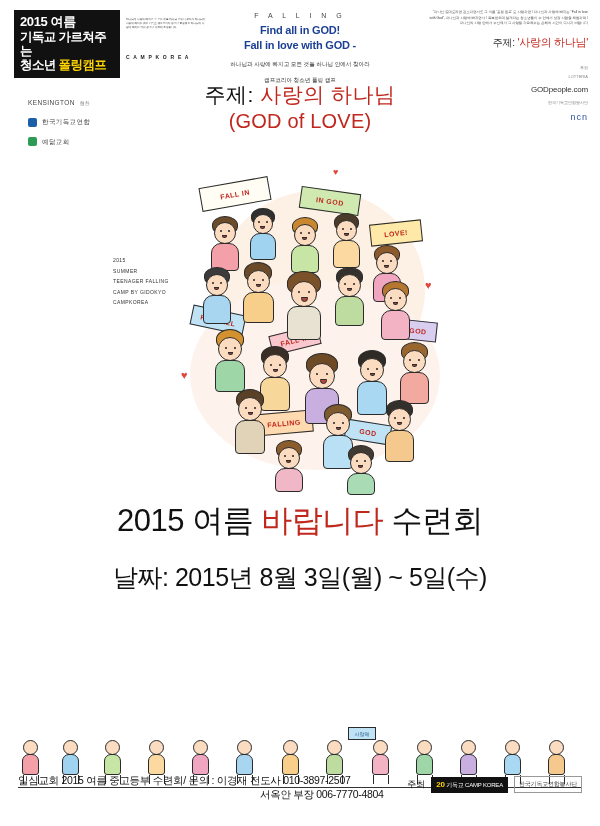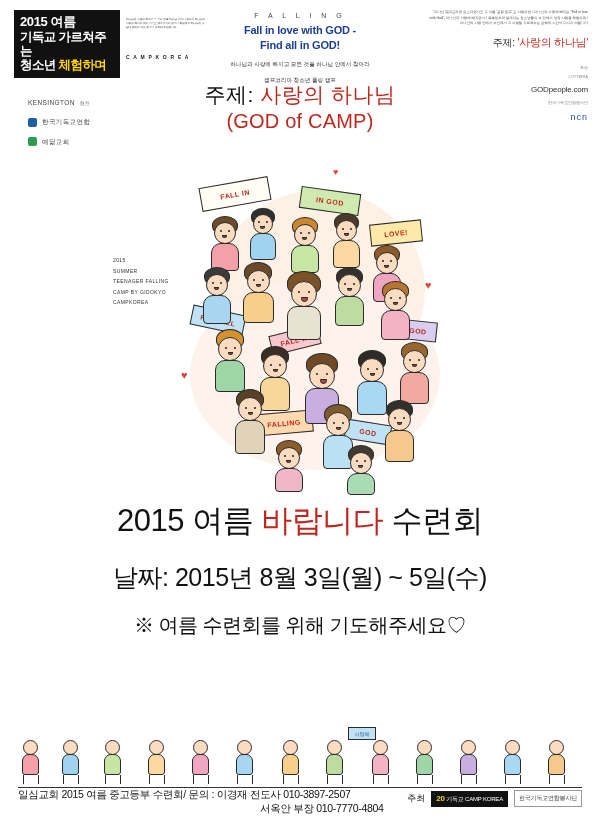--- a/index.html
+++ b/index.html
@@ -358,21 +358,21 @@
     position: absolute;
     left: 18px;
     right: 18px;
     bottom: 38px;
     height: 1px;
     background: #333;
   }
   .footer {
     position: absolute;
     left: 18px;
-    bottom: 8px;
+    bottom: 22px;
     width: 564px;
     height: 32px;
     text-decoration: underline;
   }
   .ft-line1 {
     position: absolute;
     left: 0; top: 2px;
     font-size: 10.5px;
     color: #111;
     letter-spacing: -0.3px;
@@ -416,21 +416,21 @@
 <body>
 
 <div class="poster">
 
   <div class="header">
 
     <div class="hdr-left">
       <div class="logo-box">
         <div class="logo-yr">2015 여름</div>
         <div class="logo-l2">기독교 가르쳐주는</div>
-        <div class="logo-l3"><span>청소년 </span><em>체험하며</em></div>
+        <div class="logo-l3"><span>청소년 </span><em>폴링캠프</em></div>
       </div>
       <div class="hdr-left-blurb">하나님의 사랑에 빠지고 그 모든 것을 하나님 안에서 찾아라 하나님과 사랑에 빠지는 캠프 기독교 캠프코리아 청소년 폴링캠프 하나님의 사랑에 빠지는 여름 청소년 수련회 초청합니다</div>
       <div class="hdr-left-camp">C A M P  K O R E A</div>
 
       <div class="sponsor-block">
         <div class="sponsor-row">
           <span class="sp-logo">KENSINGTON</span>
           <span class="sp-tag">협찬</span>
         </div>
         <div class="sponsor-row">
@@ -439,22 +439,22 @@
         </div>
         <div class="sponsor-row">
           <span class="sp-mark green"></span>
           <span class="sp-logo">예닮교회</span>
         </div>
       </div>
     </div>
 
     <div class="hdr-center">
       <div class="hc-falling">F A L L I N G</div>
+      <div class="hc-line1">Find all in GOD!</div>
       <div class="hc-line1">Fall in love with GOD -</div>
-      <div class="hc-line1">Find all in GOD!</div>
       <div class="hc-kr">하나님과 사랑에 빠지고 모든 것을 하나님 안에서 찾아라</div>
       <div class="hc-kr">캠프코리아 청소년 폴링 캠프</div>
     </div>
 
     <div class="hdr-right">
       <div class="hr-blurb">"하나님 뜻대로라면 검소하면서도 그 이름 '폴링 캠프' 로 사랑하면 / 하나님과 사랑에 빠지는 "Fall in love with God", 하나님과 사랑에 빠지면서 / 축복받으며 알게하는 청소년들이 주 안에서 성장 사람을 체험하며 / 하나님의 사랑 안에서 주님께서 그 사랑을 가르쳐주는 은혜의 시간이 되시기 바랍니다</div>
       <div class="hr-theme">
         <span class="lbl">주제:</span>
         <span>'사랑의 하나님'</span>
       </div>
@@ -466,21 +466,21 @@
         <div class="ncn">ncn</div>
       </div>
     </div>
   </div>
 
   <div class="main-theme">
     <div class="mt-l1">
       <span class="k">주제:</span>
       <span>사랑의  하나님</span>
     </div>
-    <div class="mt-l2">(GOD of CAMP)</div>
+    <div class="mt-l2">(GOD of LOVE)</div>
   </div>
 
   <div class="illus">
 
     <div class="illus-caption">
       <div>2015</div>
       <div>SUMMER</div>
       <div>TEENAGER FALLING</div>
       <div>CAMP BY GIDOKYO</div>
       <div>CAMPKOREA</div>
@@ -696,21 +696,20 @@
       <div class="eye" style="left:17px;top:10px;"></div>
       <div class="mouth" style="left:11px;top:15px;"></div>
       <div class="body" style="left:0;top:23px;width:28px;height:22px;background:#a9dcb4;"></div>
     </div>
 
   </div>
 
   <div class="event">
     <div class="ev-title"><span>2015 여름 </span><span class="hl">바랍니다</span><span> 수련회</span></div>
     <div class="ev-date">날짜: 2015년 8월 3일(월) ~ 5일(수)</div>
-    <div class="ev-note">※ 여름 수련회를 위해 기도해주세요♡</div>
   </div>
 
   <div class="frieze">
     <div class="fz-fig" style="left:22px;">
       <div class="fz-head"></div>
       <div class="fz-body" style="background:#f4a0a8;"></div>
       <div class="fz-legs"></div>
     </div>
     <div class="fz-fig" style="left:62px;">
       <div class="fz-head"></div>
@@ -773,21 +772,21 @@
       <div class="fz-legs"></div>
     </div>
     <div class="fz-sign" style="left:348px;bottom:44px;width:28px;height:13px;">
       <span>사랑해</span>
     </div>
   </div>
 
   <div class="footer-rule"></div>
   <div class="footer">
     <div class="ft-line1">일심교회 2015 여름 중고등부 수련회/ 문의 : 이경재 전도사  010-3897-2507</div>
-    <div class="ft-line2">서옥안 부장       010-7770-4804</div>
+    <div class="ft-line2">서옥안 부장       006-7770-4804</div>
     <div class="ft-right">
       <span class="ft-host">주최</span>
       <span class="ft-badge">
         <span class="num">20</span>
         <span>기독교</span>
         <span>CAMP KOREA</span>
       </span>
       <span class="ft-logo2">한국기독교연합봉사단</span>
     </div>
   </div>

